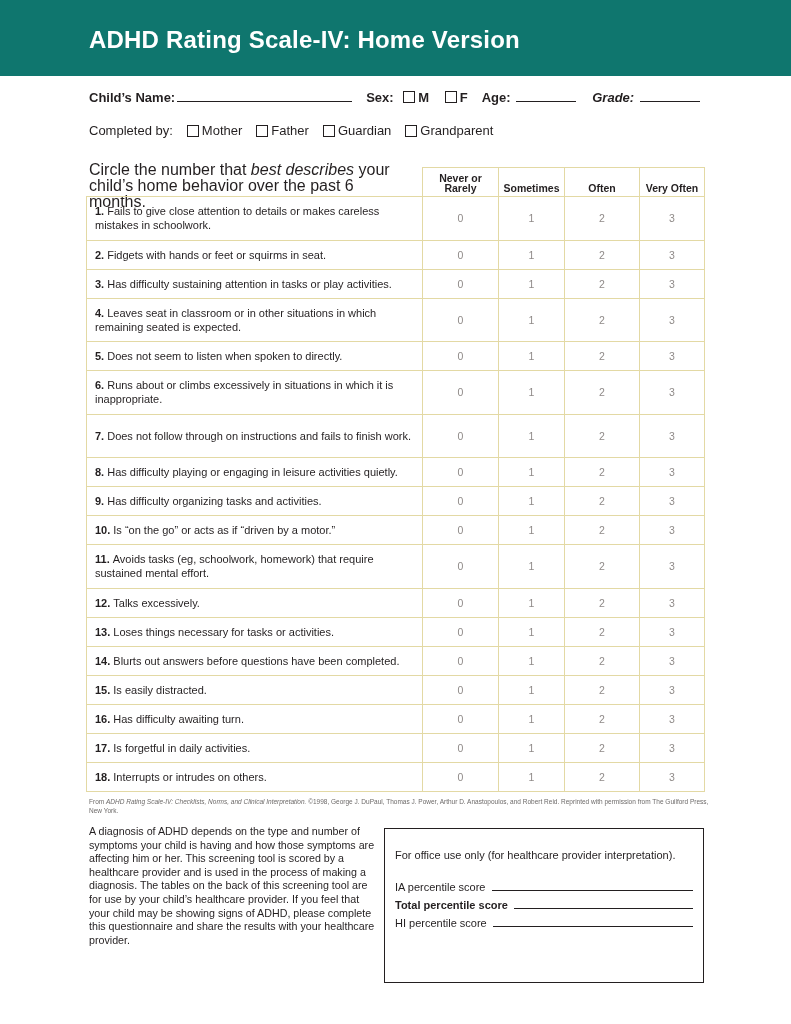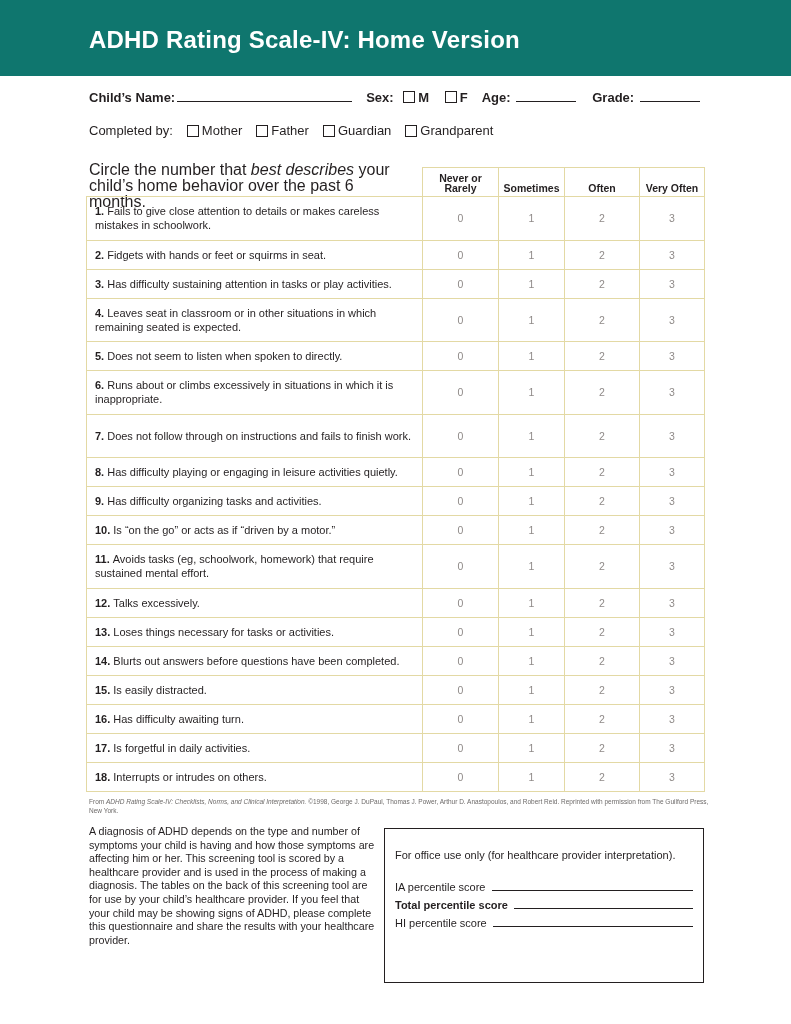--- a/index.html
+++ b/index.html
@@ -8,21 +8,21 @@
 
   .banner { position: absolute; left: 0; top: 0; width: 791px; height: 76px; background: #0f766e; }
   .banner h1 { position: absolute; left: 89px; top: 26px; font-size: 24px; font-weight: bold; color: #ffffff; letter-spacing: 0.2px; }
 
   .info-row { position: absolute; left: 89px; top: 90px; font-size: 13px; font-weight: bold; display: flex; align-items: baseline; white-space: nowrap; }
   .info-row .field-line { display: inline-block; border-bottom: 1px solid #231f20; height: 12px; margin-left: 2px; }
   .checkbox { display: inline-block; width: 12px; height: 12px; border: 1px solid #231f20; vertical-align: -1px; margin-right: 3px; background: #fff; }
   .sex-group { margin-left: 14px; }
   .sex-group .opt { margin-left: 6px; }
   .age-group { margin-left: 14px; }
-  .grade-group { margin-left: 16px; }
+  .grade-group { margin-left: 16px; font-style: italic; }
 
   .completed-row { position: absolute; left: 89px; top: 123px; font-size: 13px; display: flex; align-items: center; white-space: nowrap; }
   .completed-row .opt { margin-left: 14px; display: flex; align-items: center; }
   .completed-row .opt:first-of-type { margin-left: 14px; }
 
   .instructions { position: absolute; left: 89px; top: 162px; width: 320px; font-size: 16px; font-weight: normal; line-height: 16px; }
   .instructions em { font-style: italic; }
 
   table.items { position: absolute; left: 86px; top: 167px; border-collapse: collapse; font-size: 11px; }
   table.items th, table.items td { border: 1px solid #e3d9a4; }

